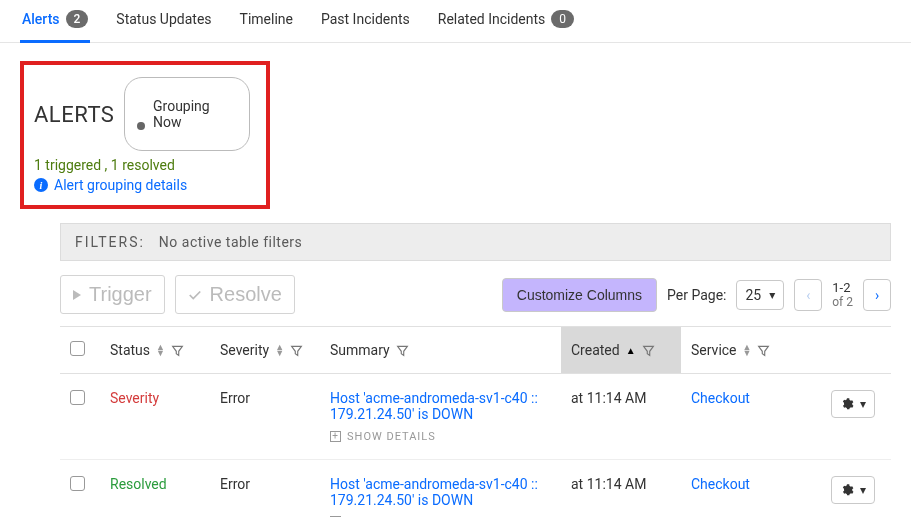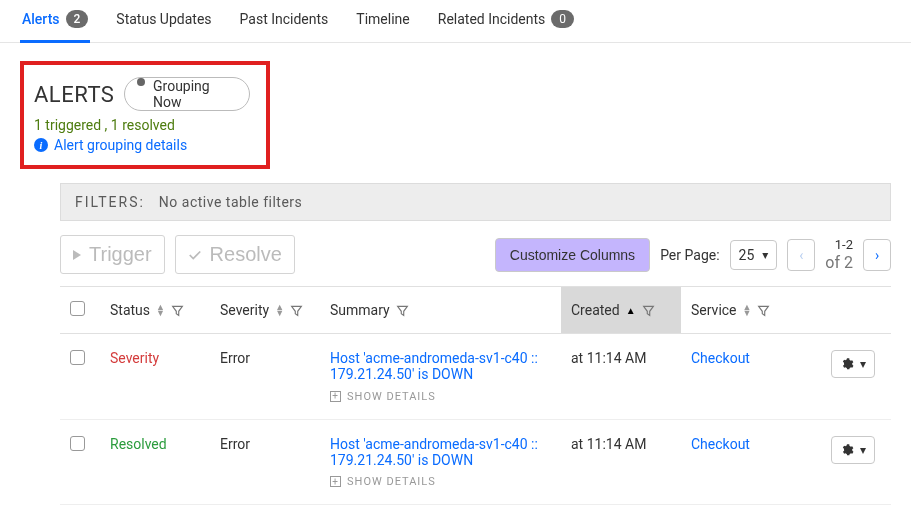--- a/index.html
+++ b/index.html
@@ -53,23 +53,23 @@
   }
   .alerts-title {
     font-size: 22px;
     letter-spacing: 0.5px;
     font-weight: 400;
     color: #333;
   }
   .grouping-pill {
     border: 1px solid #bbb;
     border-radius: 18px;
-    padding: 0 12px;
-    display: flex;
-    align-items: flex-start;
+    padding: 20px 12px;
+    display: flex;
+    align-items: flex-end;
     gap: 8px;
     font-size: 14px;
     color: #333;
   }
   .dot {
     width: 8px; height: 8px; background: #666; border-radius: 50%;
   }
   .subtext {
     margin-top: 6px;
     color: #4d7c0f;
@@ -150,22 +150,22 @@
   }
   .pager-btn {
     border: 1px solid #c9c9c9;
     border-radius: 4px;
     width: 28px; height: 32px;
     display: inline-flex; align-items: center; justify-content: center;
     color: #0a6cff;
     cursor: pointer;
   }
   .pager-btn.disabled { color: #b9cff0; }
-  .page-range { text-align: right; font-size: 13px; line-height: 1.2; }
-  .page-range .of { color: #777; font-size: 16px; display: block; }
+  .page-range { text-align: left; font-size: 13px; line-height: 1.2; }
+  .page-range .of { color: #777; font-size: 12px; display: block; }
   table.data {
     width: 100%;
     border-collapse: collapse;
   }
   table.data th {
     text-align: left;
     padding: 14px 10px;
     font-weight: 400;
     color: #333;
     border-top: 1px solid #e0e0e0;
@@ -226,24 +226,24 @@
 
 <div class="tabs">
   <div class="tab active">
     <span>Alerts</span>
     <span class="badge">2</span>
   </div>
   <div class="tab">
     <span>Status Updates</span>
   </div>
   <div class="tab">
+    <span>Timeline</span>
+  </div>
+  <div class="tab">
     <span>Past Incidents</span>
-  </div>
-  <div class="tab">
-    <span>Timeline</span>
   </div>
   <div class="tab">
     <span>Related Incidents</span>
     <span class="badge">0</span>
   </div>
 </div>
 
 <div class="header-box">
   <div class="header-row">
     <span class="alerts-title">ALERTS</span>

